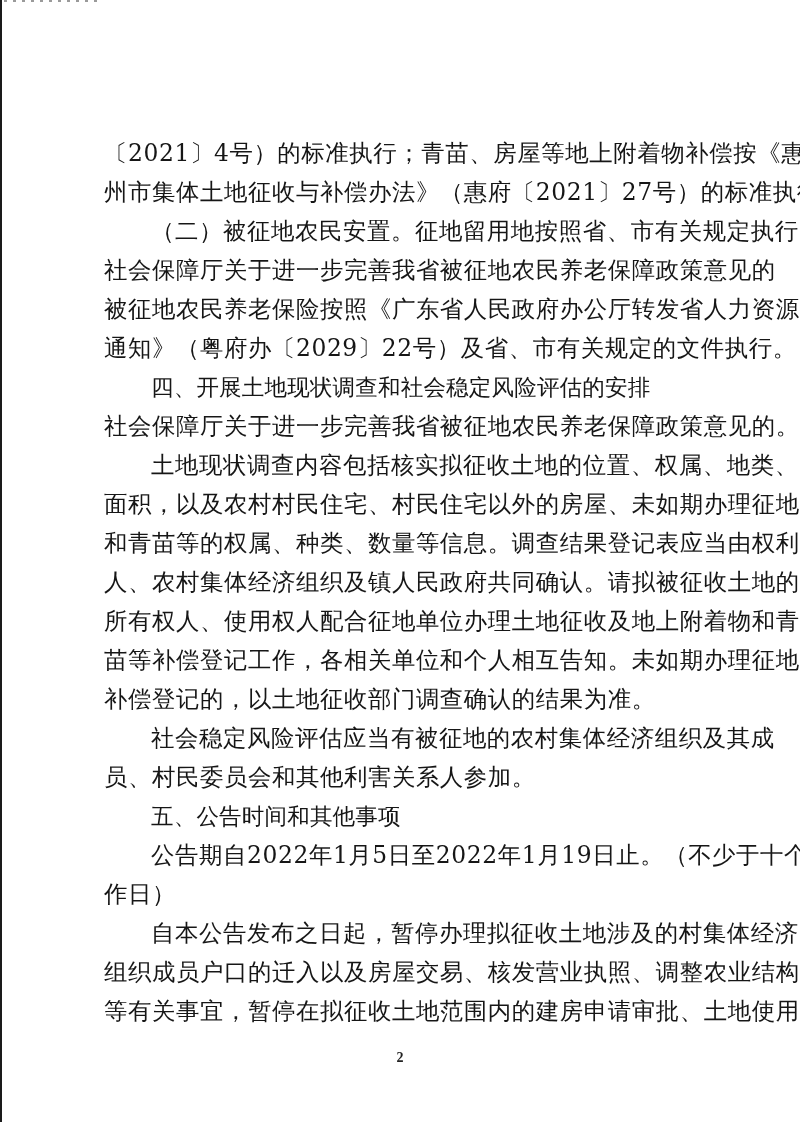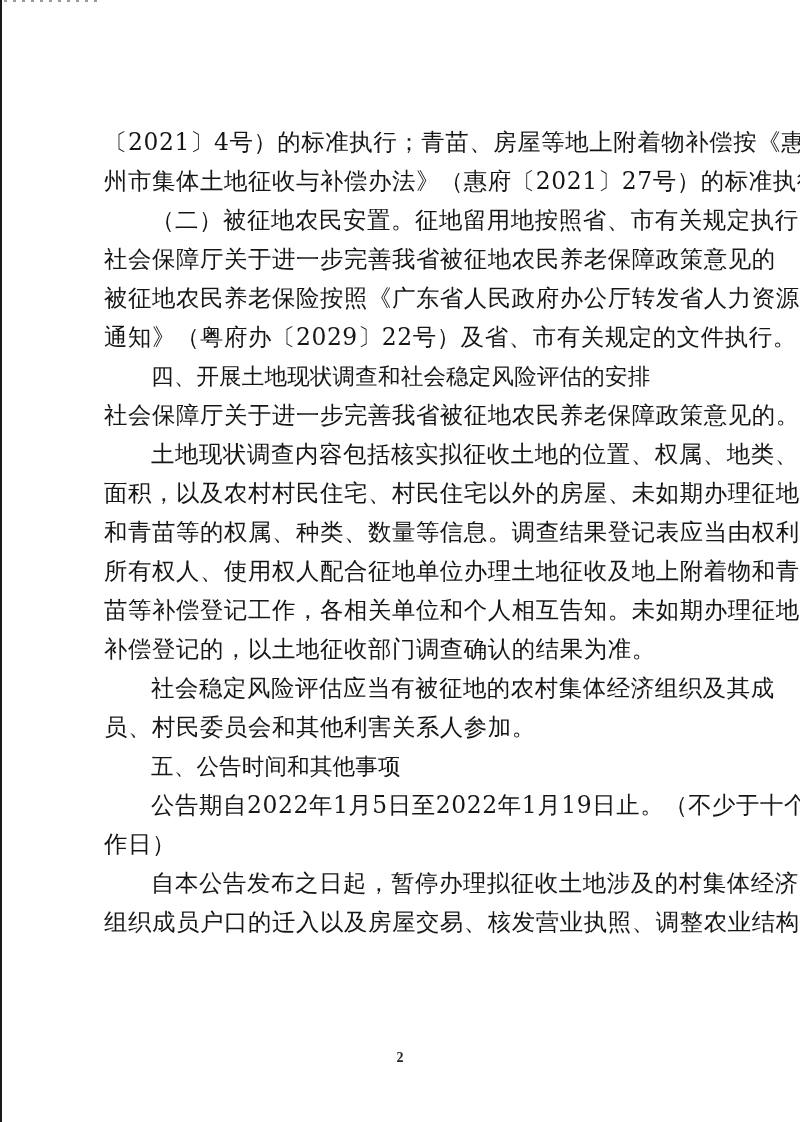--- a/index.html
+++ b/index.html
@@ -23,21 +23,21 @@
   }
   .scan-edge-top {
     position: absolute;
     left: 4px; top: 0;
     width: 96px; height: 2px;
     background: repeating-linear-gradient(90deg, #9a9a9a 0 3px, transparent 3px 9px);
   }
   .page {
     position: absolute;
     left: 104px;
-    top: 123px;
+    top: 134px;
     width: 650px;
   }
   .line {
     height: 39px;
     line-height: 39px;
     font-size: 23.4px;
     white-space: nowrap;
     letter-spacing: 0.6px;
     overflow: visible;
   }
@@ -77,25 +77,27 @@
   <div class="line justify">州市集体土地征收与补偿办法》（惠府〔2021〕27号）的标准执行。</div>
   <div class="line justify indent">（二）被征地农民安置。征地留用地按照省、市有关规定执行；</div>
   <div class="line justify">社会保障厅关于进一步完善我省被征地农民养老保障政策意见的</div>
   <div class="line justify">被征地农民养老保险按照《广东省人民政府办公厅转发省人力资源</div>
   <div class="line">通知》（粤府办〔2029〕22号）及省、市有关规定的文件执行。</div>
   <div class="line heading indent">四、开展土地现状调查和社会稳定风险评估的安排</div>
   <div class="line">社会保障厅关于进一步完善我省被征地农民养老保障政策意见的。</div>
   <div class="line justify indent">土地现状调查内容包括核实拟征收土地的位置、权属、地类、</div>
   <div class="line justify">面积，以及农村村民住宅、村民住宅以外的房屋、未如期办理征地</div>
   <div class="line justify">和青苗等的权属、种类、数量等信息。调查结果登记表应当由权利</div>
+  <div class="line justify">人、农村集体经济组织及镇人民政府共同确认。请拟被征收土地的</div>
   <div class="line justify">所有权人、使用权人配合征地单位办理土地征收及地上附着物和青</div>
   <div class="line justify">苗等补偿登记工作，各相关单位和个人相互告知。未如期办理征地</div>
   <div class="line">补偿登记的，以土地征收部门调查确认的结果为准。</div>
   <div class="line justify indent">社会稳定风险评估应当有被征地的农村集体经济组织及其成</div>
   <div class="line">员、村民委员会和其他利害关系人参加。</div>
   <div class="line heading indent">五、公告时间和其他事项</div>
   <div class="line justify indent">公告期自2022年1月5日至2022年1月19日止。（不少于十个工</div>
   <div class="line">作日）</div>
   <div class="line justify indent">自本公告发布之日起，暂停办理拟征收土地涉及的村集体经济</div>
   <div class="line justify">组织成员户口的迁入以及房屋交易、核发营业执照、调整农业结构</div>
+  <div class="line justify">等有关事宜，暂停在拟征收土地范围内的建房申请审批、土地使用</div>
 </div>
 
 <div class="page-number">2</div>
 
 </body></html>

